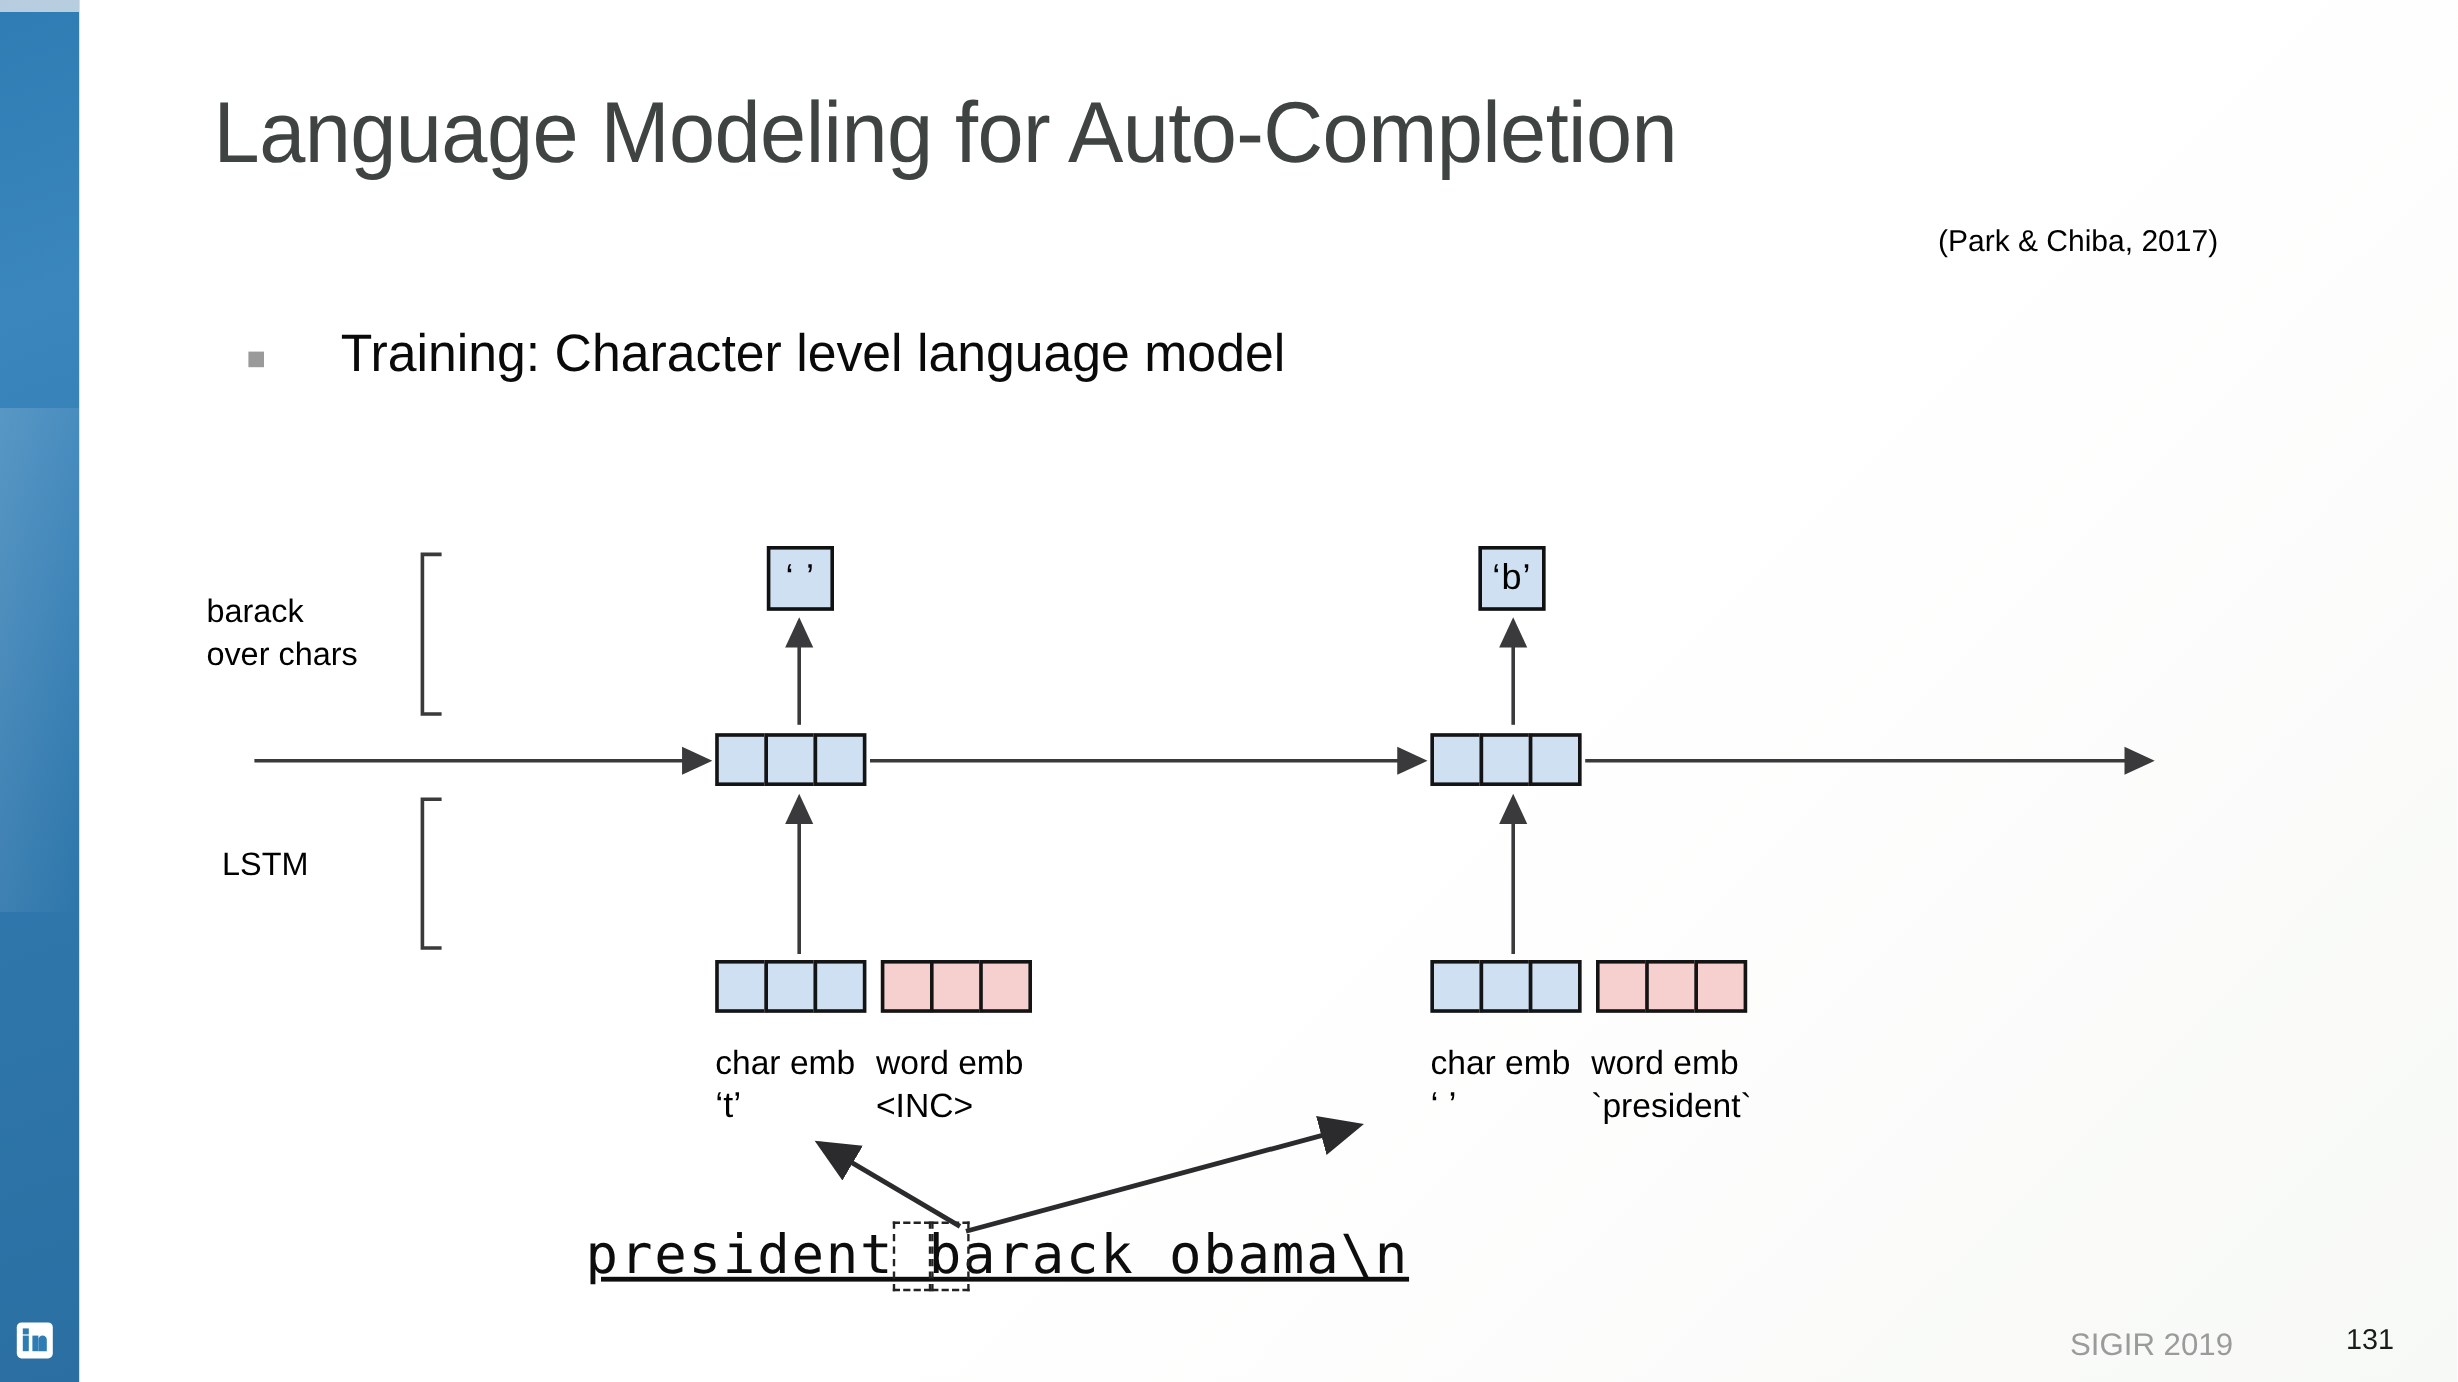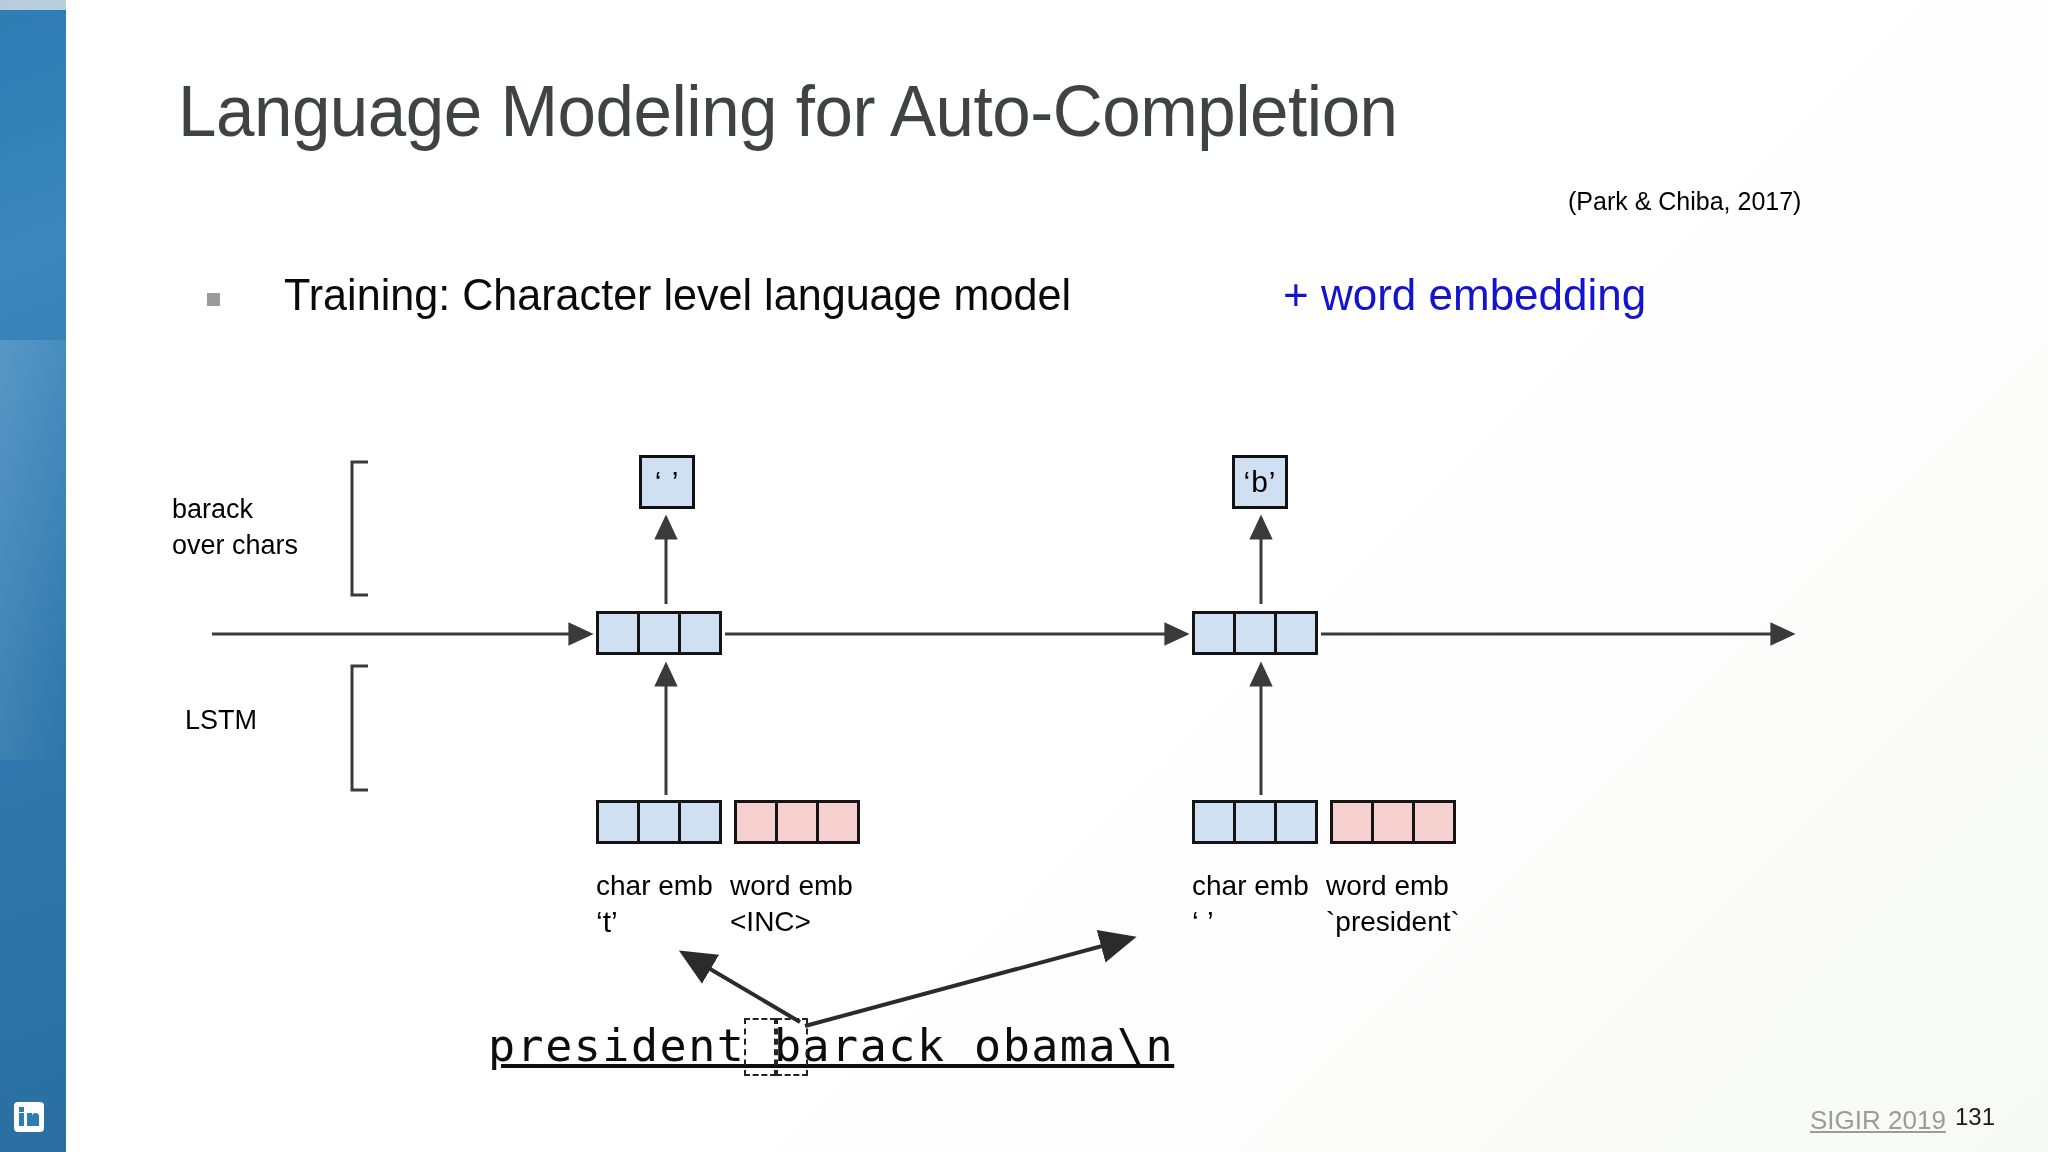--- a/index.html
+++ b/index.html
@@ -80,21 +80,21 @@
     font-size: 72px;
     line-height: 86px;
     color: #3f4442;
     letter-spacing: -0.5px;
     white-space: nowrap;
     transform: scaleX(0.96);
     transform-origin: left center;
   }
   #citation {
     position: absolute;
-    left: 1568px; top: 187px;
+    left: 1615px; top: 187px;
     font-size: 25px;
     color: #000000;
     white-space: nowrap;
     text-align: center;
   }
   #bullet-square {
     position: absolute;
     left: 207px; top: 293px;
     width: 13px; height: 13px;
     background: #9a9a9a;
@@ -189,25 +189,24 @@
   }
   .dashbox {
     position: absolute;
     border: 2px dashed #232323;
     box-sizing: border-box;
   }
 
   
   #footer-conf {
     position: absolute;
-    left: 1810px; top: 1105px;
+    left: 1725px; top: 1105px;
     font-size: 26px;
     color: #9b9b9b;
     white-space: nowrap;
-    text-decoration: underline;
   }
   #footer-page {
     position: absolute;
     left: 1955px; top: 1103px;
     font-size: 24px;
     color: #1a1a1a;
     white-space: nowrap;
   }
 </style>
 </head>
@@ -224,21 +223,20 @@
     <div class="li-i"></div>
     <div class="li-n1"></div>
     <div class="li-n2"></div>
   </div>
 
   <div id="title">Language Modeling for Auto-Completion</div>
   <div id="citation">(Park &amp; Chiba, 2017)</div>
 
   <div id="bullet-square"></div>
   <div id="bullet-text">Training: Character level language model</div>
-  <div id="bullet-blue">+ word embedding</div>
 
   <div class="dlabel" id="lbl-softmax">
     <div>barack</div>
     <div>over chars</div>
   </div>
   <div class="dlabel" id="lbl-lstm">LSTM</div>
 
   <div class="obox" style="left:639px; top:455px;">‘ ’</div>
   <div class="obox" style="left:1232px; top:455px;">‘b’</div>
 

